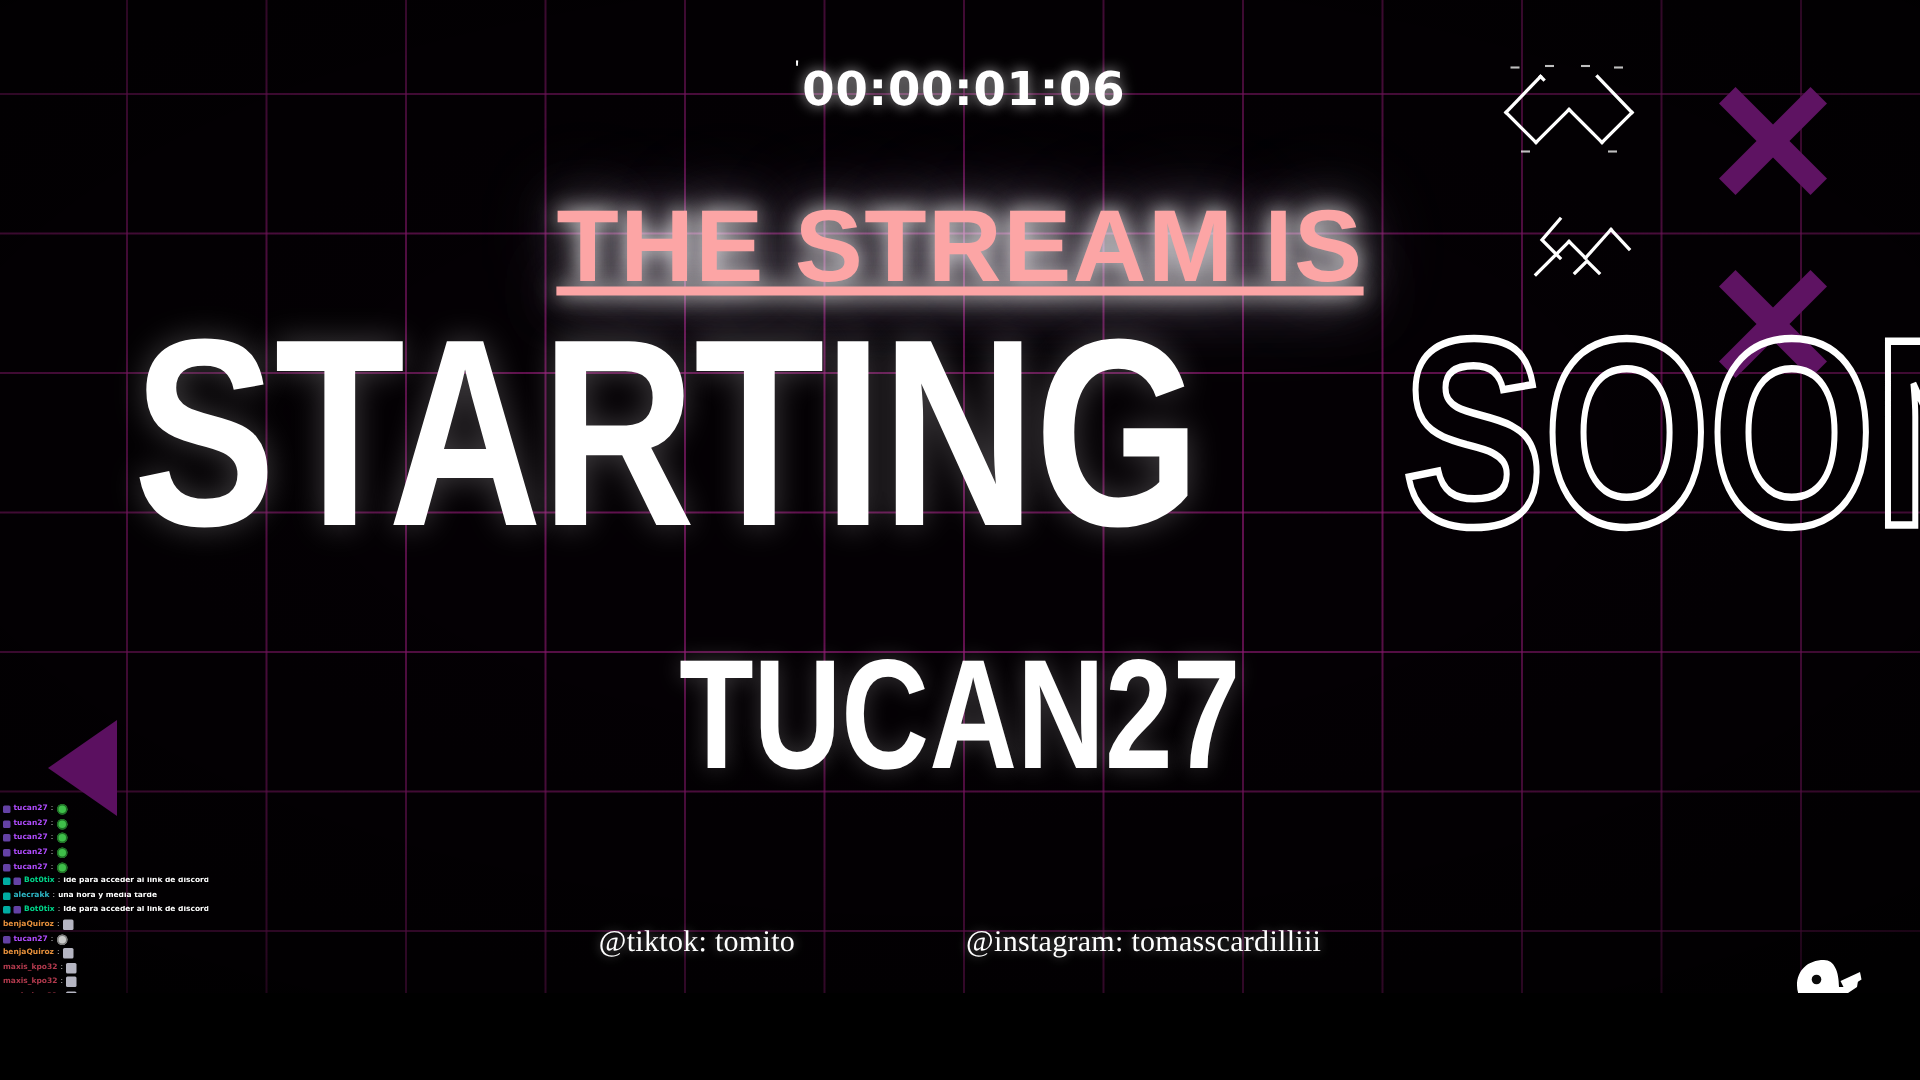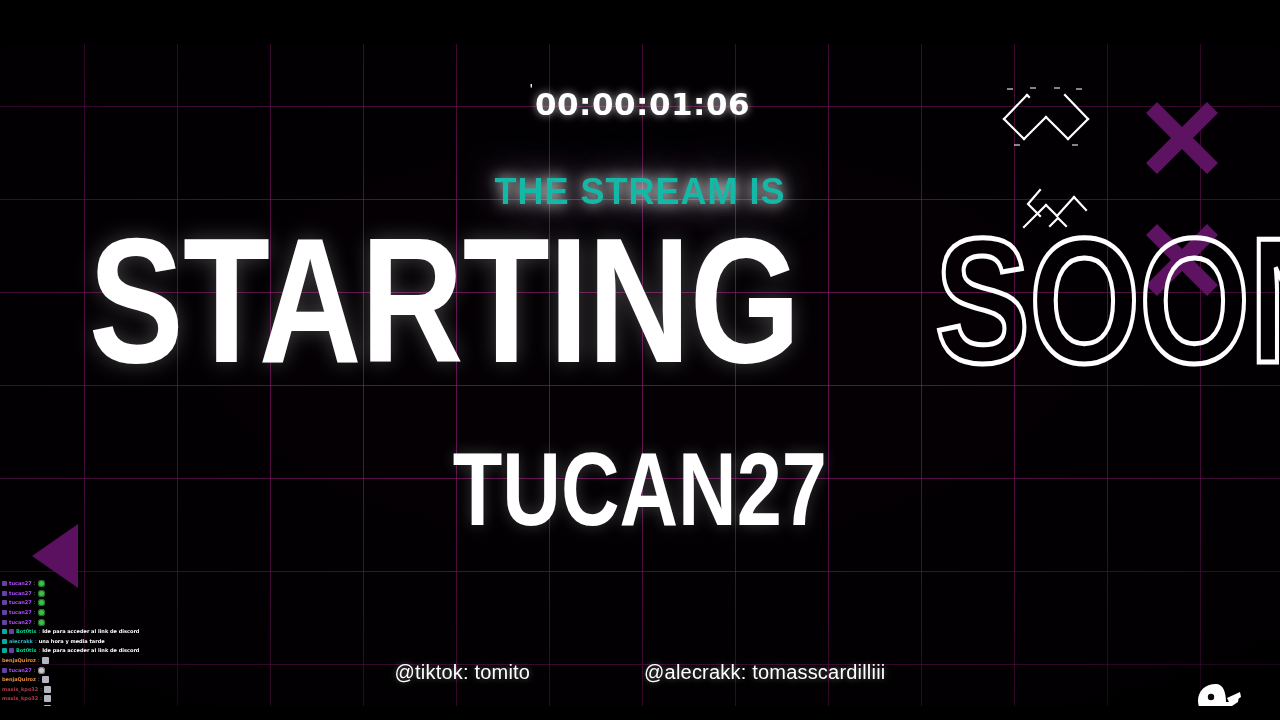--- a/index.html
+++ b/index.html
@@ -11,21 +11,20 @@
   body {
     font-family: "Liberation Sans", sans-serif;
   }
 
   #stage {
     position: relative;
     width: 1280px;
     height: 662px;
     overflow: hidden;
     background: #030003;
-    margin-top: 44px;
   }
 
   
   .grid-bg {
     position: absolute;
     inset: 0;
     background-color: #040004;
     background-image:
       linear-gradient(to right, rgba(150, 25, 120, 0.62) 1.3px, transparent 1.3px),
       linear-gradient(to bottom, rgba(150, 25, 120, 0.62) 1.3px, transparent 1.3px);
@@ -94,30 +93,31 @@
 
   
   .headline-block {
     position: absolute;
     top: 130px;
     left: 0;
     width: 1280px;
     text-align: center;
   }
   .line-small {
-    color: #14b8a6;
-    font-size: 36px;
+    color: #fca5a5;
+    font-size: 68px;
     font-weight: 700;
     letter-spacing: 1px;
     line-height: 1;
     font-family: "Liberation Sans", sans-serif;
     text-shadow:
       0 0 14px rgba(255,255,255,0.85),
       0 0 34px rgba(255,255,255,0.55),
       0 0 60px rgba(220,180,255,0.35);
+    text-decoration: underline;
   }
 
   .line-big {
     margin-top: 6px;
     line-height: 0.95;
     white-space: nowrap;
     font-family: "Liberation Sans Narrow", "Liberation Sans", sans-serif;
   }
   .word-solid, .word-hollow {
     display: inline-block;
@@ -160,21 +160,21 @@
     display: flex;
     justify-content: center;
     gap: 114px;
     pointer-events: none;
   }
   .social {
     color: #ffffff;
     font-size: 20px;
     font-weight: 400;
     letter-spacing: 0.2px;
-    font-family: Liberation Sans, sans-serif;
+    font-family: Liberation Serif, serif;
     text-shadow: 0 0 7px rgba(255,255,255,0.4);
     white-space: nowrap;
   }
 
   
   .toucan {
     position: absolute;
     left: 1186px;
     top: 634px;
     width: 56px;
@@ -312,21 +312,21 @@
     <div class="line-big">
       <span class="word-solid">STARTING</span><span class="word-hollow">SOON</span>
     </div>
     <div>
       <span class="nick">TUCAN27</span>
     </div>
   </div>
 
   <div class="socials">
     <span class="social">@tiktok: tomito</span>
-    <span class="social">@alecrakk: tomasscardilliii</span>
+    <span class="social">@instagram: tomasscardilliii</span>
   </div>
 
   <div class="toucan">
     <svg width="56" height="70" viewBox="0 0 56 70">
       <g fill="#ffffff">
         <path d="M30 6 C19 6 12 13 12 23 C12 29 15 34 20 37 L18 44 C17 47 19 49 22 49
                  L34 49 C41 49 46 44 46 37 L46 24 L40 24 C40 14 37 6 30 6 Z
                  M46 24 L53 18 L52 24 L46 28 Z"></path>
         <path d="M41 20 L54 14 L55 19 L44 26 Z"></path>
         <circle cx="25" cy="19" r="3.2" fill="#0a0a0a"></circle>

